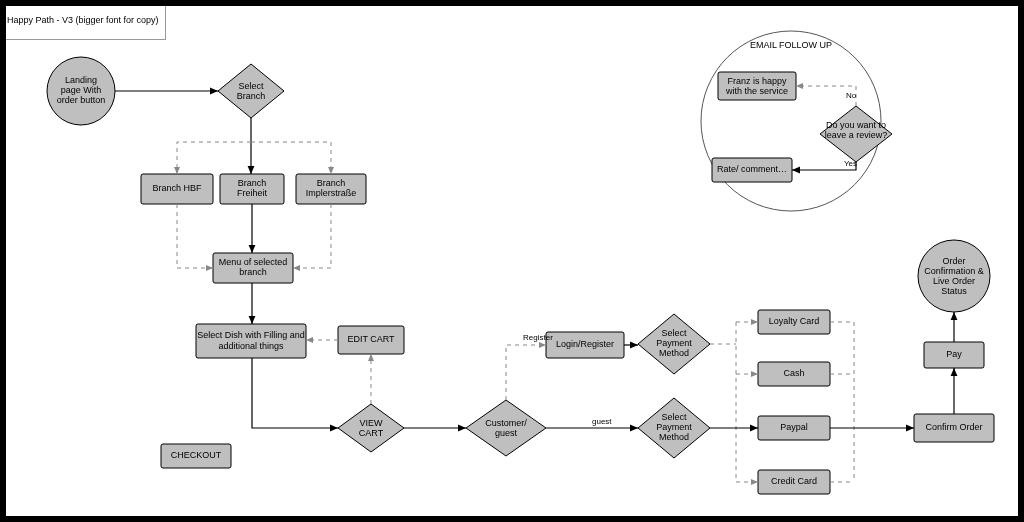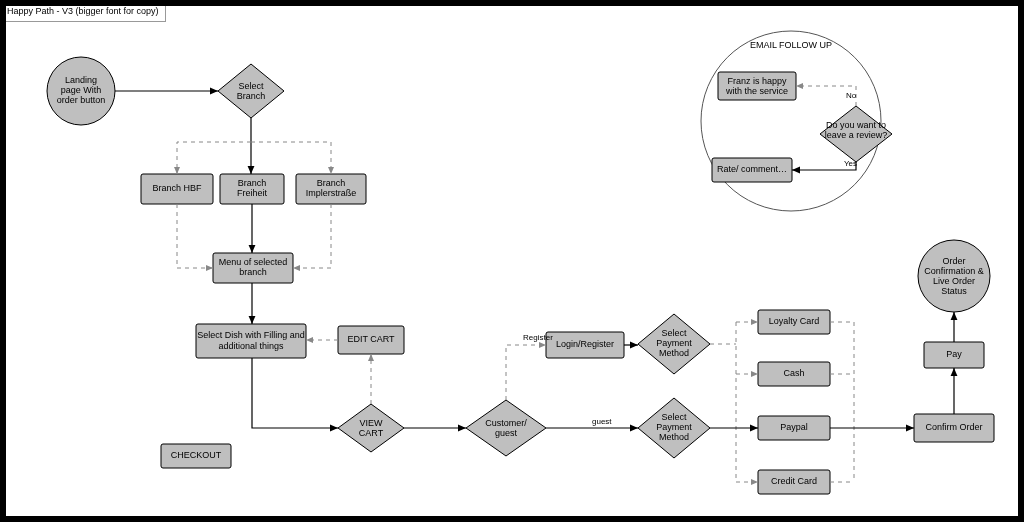--- a/index.html
+++ b/index.html
@@ -1,17 +1,17 @@
 <!DOCTYPE html>
 <html><head>
 <meta charset="utf-8">
 <style>
   html,body{margin:0;padding:0;background:#fff;font-family:Arial,Helvetica,sans-serif}
   .frame{position:relative;width:1024px;height:522px;background:#fff;border:6px solid #000;box-sizing:border-box;overflow:hidden}
-  .tab{position:absolute;left:-6px;top:-6px;background:#fff;border:1px solid #999;font-size:9px;padding:5px 6px;z-index:10}
+  .tab{position:absolute;left:-6px;top:-6px;background:#fff;border:1px solid #999;font-size:9px;padding:14px 6px;z-index:10}
   svg{position:absolute;left:0;top:0}
   .node rect{fill:#bfbfbf;stroke:#000;stroke-width:1}
   .node text,.lbl{font-size:9px;fill:#000;text-anchor:middle;dominant-baseline:middle}
   .lbl-sm{font-size:8px}
   .diamond{fill:#bfbfbf;stroke:#000;stroke-width:1}
   .circle{fill:#bfbfbf;stroke:#000;stroke-width:1}
   .solid{stroke:#000;stroke-width:1.2;fill:none;marker-end:url(#ah)}
   .dash{stroke:#888;stroke-width:1;stroke-dasharray:4 4;fill:none;marker-end:url(#ahg)}
   .dash-nohead{stroke:#888;stroke-width:1;stroke-dasharray:4 4;fill:none}
   .ring{fill:none;stroke:#555;stroke-width:1}

